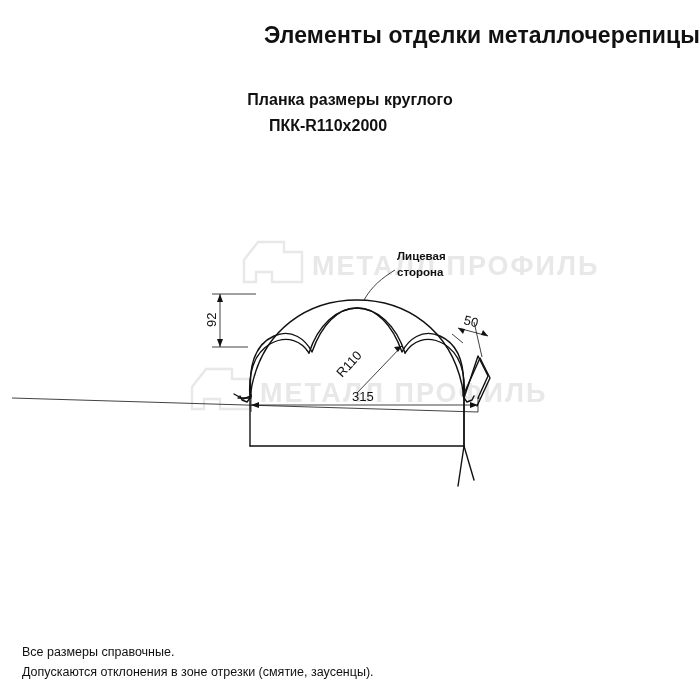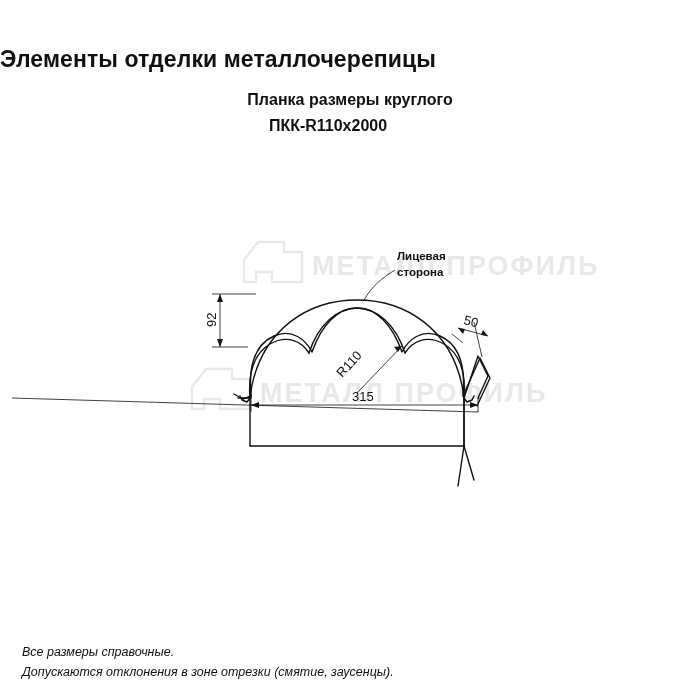--- a/index.html
+++ b/index.html
@@ -17,25 +17,24 @@
   }
   .page {
     position: absolute;
     inset: 0;
   }
   .title {
     position: absolute;
     top: 22px;
     left: 0;
     width: 700px;
-    text-align: left;
+    text-align: right;
     font-size: 23px;
     font-weight: bold;
     letter-spacing: 0.1px;
-    margin-top: 24px;
   }
   .subtitle {
     position: absolute;
     top: 91px;
     left: 0;
     width: 700px;
     text-align: center;
     font-size: 16px;
     font-weight: bold;
   }
@@ -55,21 +54,20 @@
     width: 700px;
     height: 420px;
   }
   .footnotes {
     position: absolute;
     left: 22px;
     bottom: 18px;
     font-size: 12.5px;
     line-height: 1.55;
     color: #111111;
-    font-style: italic;
   }
   .footnote {
     white-space: nowrap;
   }
   svg {
     display: block;
   }
   .wm-text {
     font-family: "Liberation Sans", sans-serif;
     font-size: 27px;

